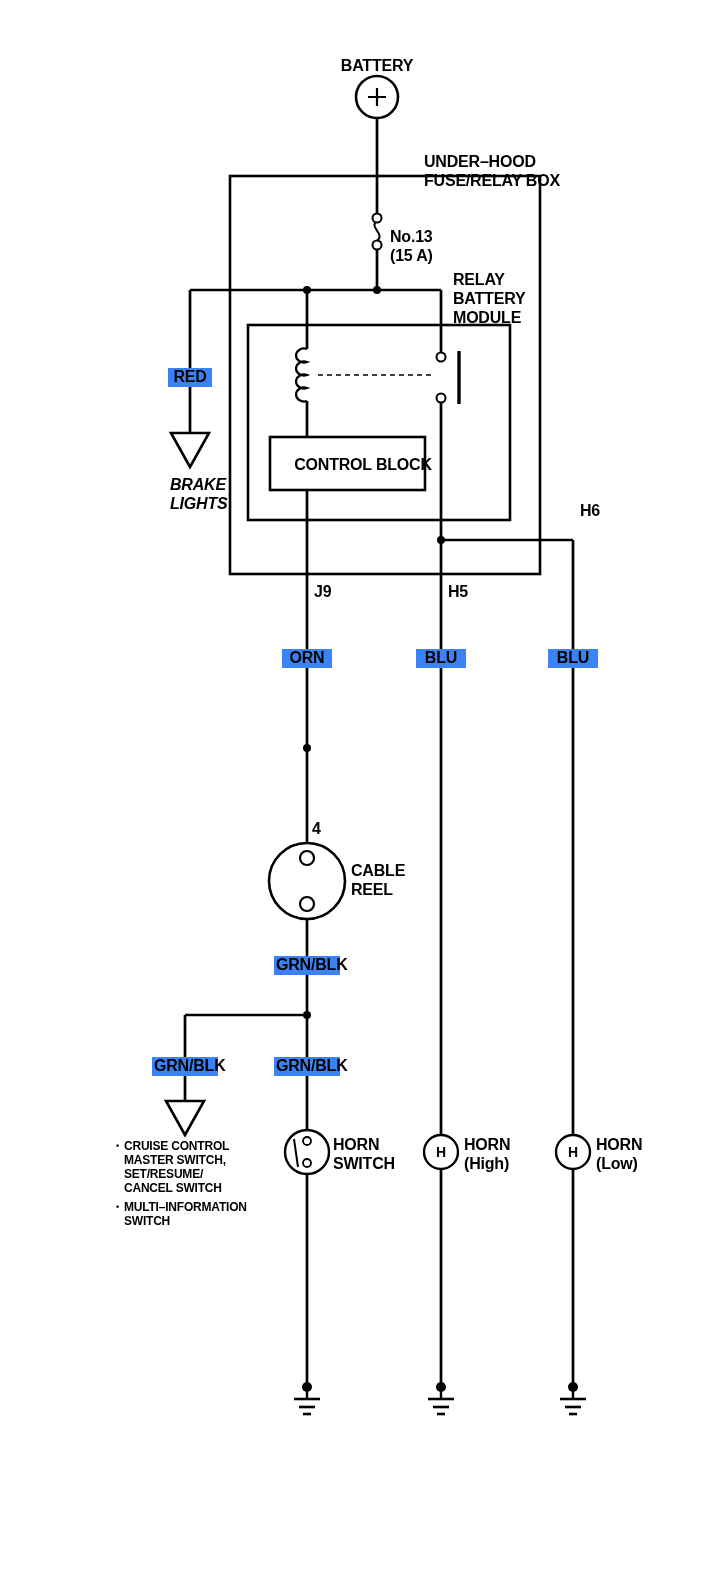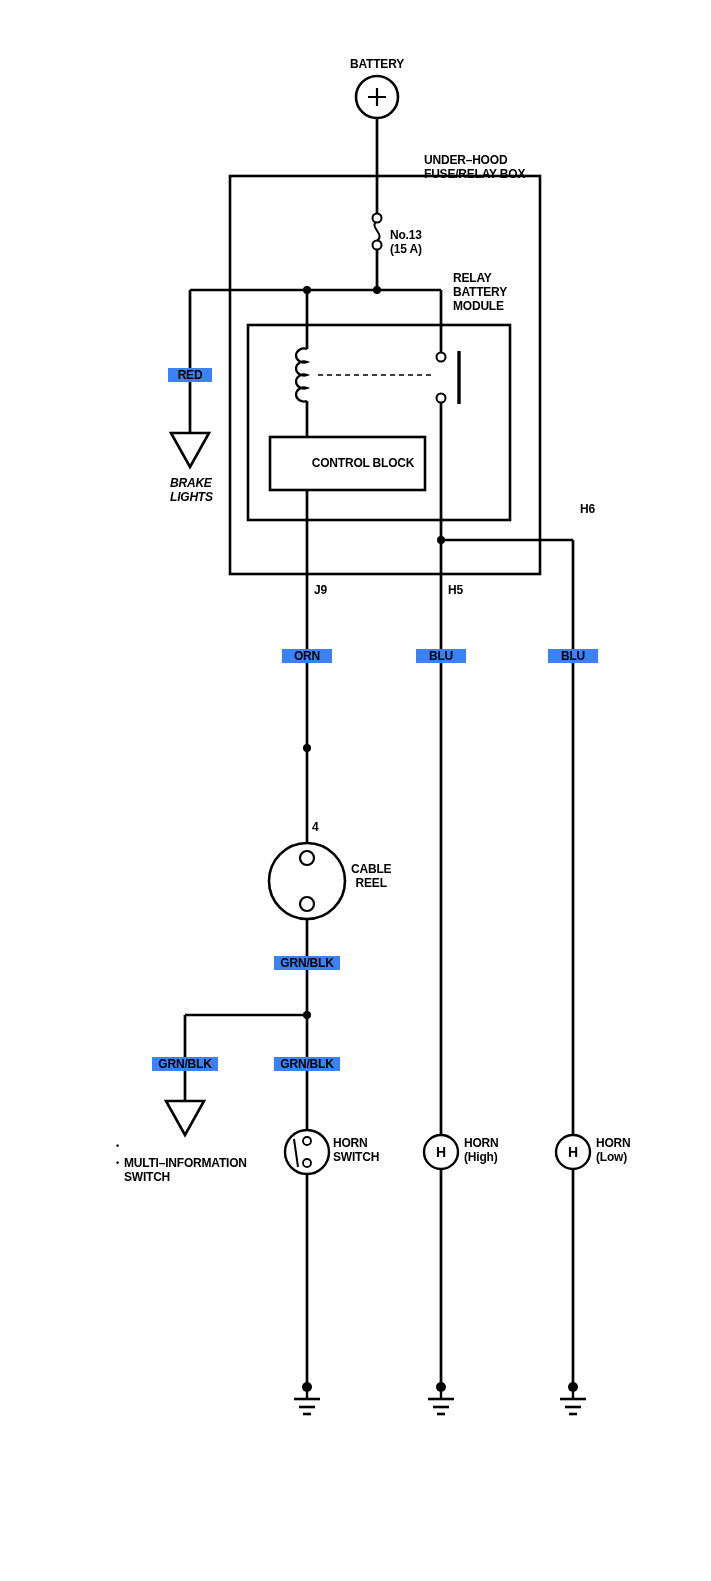--- a/index.html
+++ b/index.html
@@ -10,21 +10,21 @@
     height: 1581px;
     background: #ffffff;
     color: #000;
     font-family: "Liberation Sans", sans-serif;
     overflow: hidden;
   }
   #diagram svg { position: absolute; left: 0; top: 0; }
   .lbl {
     position: absolute;
     font-weight: bold;
-    font-size: 12px;
+    font-size: 16px;
     line-height: 1.18;
     white-space: pre-line;
     letter-spacing: -0.2px;
   }
   .center { text-align: center; }
   .wbg { background: #3b82f6; padding: 0 2px; }
   .sym { font-size: 14px; line-height: 1; }
   #switch-list { position: absolute; left: 116px; top: 1139px; width: 175px; }
   .sw-item { display: flex; gap: 5px; font-weight: bold; font-size: 12px; line-height: 1.18; letter-spacing: -0.2px; }
   .sw-item + .sw-item { margin-top: 4px; }
@@ -135,37 +135,41 @@
   <div class="lbl center wbg" style="left:168px; top:368px; width:44px;">RED</div>
   <div class="lbl" style="left:170px; top:476px;font-style:italic;">BRAKE
 LIGHTS</div>
   <div class="lbl" style="left:548px; top:502px;margin-left:32px;">H6</div>
   <div class="lbl" style="left:314px; top:583px;">J9</div>
   <div class="lbl" style="left:448px; top:583px;">H5</div>
   <div class="lbl center wbg" style="left:282px; top:649px; width:50px;">ORN</div>
   <div class="lbl center wbg" style="left:416px; top:649px; width:50px;">BLU</div>
   <div class="lbl center wbg" style="left:548px; top:649px; width:50px;">BLU</div>
   <div class="lbl" style="left:312px; top:820px;">4</div>
-  <div class="lbl" style="left:351px; top:862px;text-align:center;">CABLE
+  <div class="lbl" style="left:351px; top:862px;">CABLE
 REEL</div>
   <div class="lbl center wbg" style="left:274px; top:956px; width:66px;">GRN/BLK</div>
   <div class="lbl center wbg" style="left:152px; top:1057px; width:66px;">GRN/BLK</div>
   <div class="lbl center wbg" style="left:274px; top:1057px; width:66px;">GRN/BLK</div>
   <div class="lbl" style="left:333px; top:1136px;">HORN
 SWITCH</div>
   <div class="lbl" style="left:464px; top:1136px;">HORN
 (High)</div>
   <div class="lbl" style="left:596px; top:1136px;">HORN
 (Low)</div>
   <div class="lbl center sym" style="left:430px; top:1145px; width:22px;">H</div>
   <div class="lbl center sym" style="left:562px; top:1145px; width:22px;">H</div>
 
   <div id="switch-list">
     <div class="sw-item">
       <span class="bullet">•</span>
+      <span class="sw-text">CRUISE CONTROL
+MASTER SWITCH,
+SET/RESUME/
+CANCEL SWITCH</span>
     </div>
     <div class="sw-item">
       <span class="bullet">•</span>
       <span class="sw-text">MULTI–INFORMATION
 SWITCH</span>
     </div>
   </div>
 
 </div>
 

